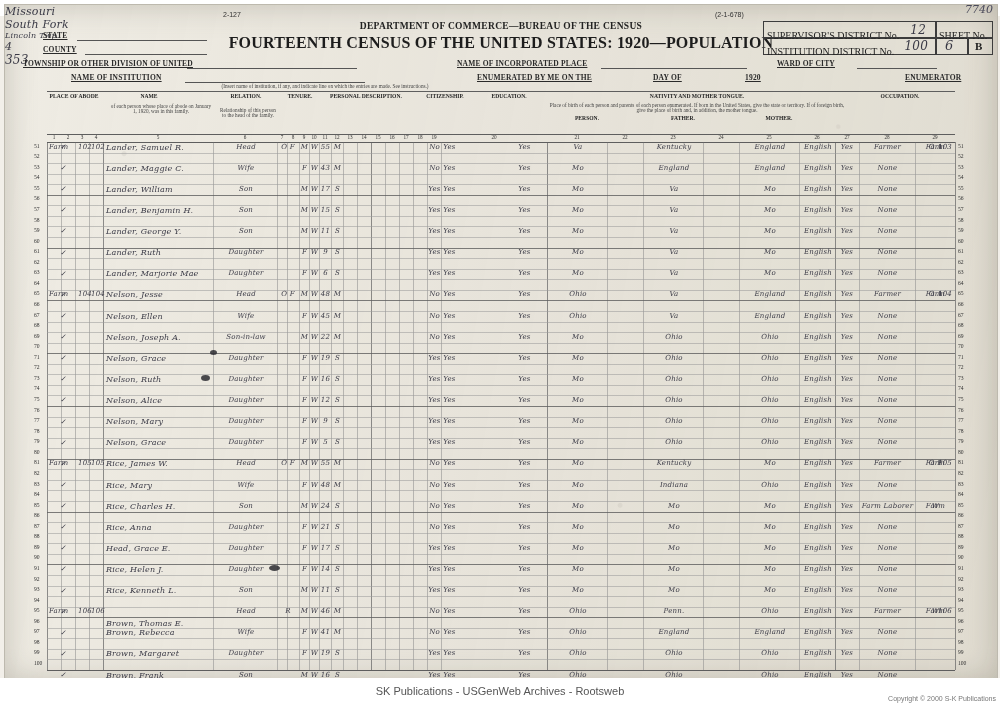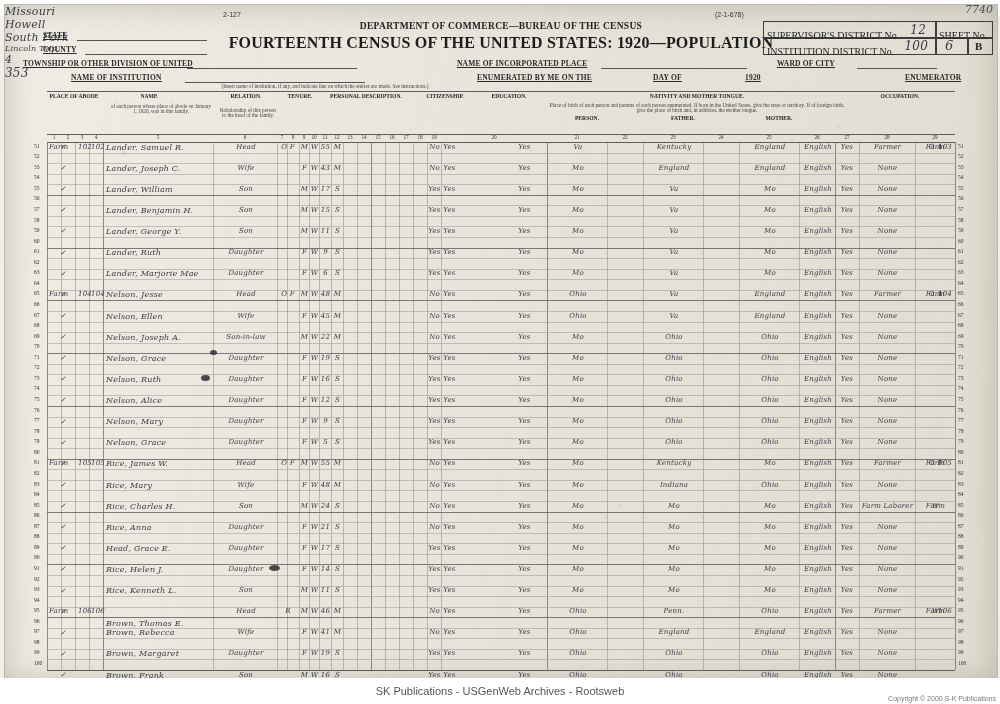--- a/index.html
+++ b/index.html
@@ -81,21 +81,20 @@
 
       <div class="title-dept">DEPARTMENT OF COMMERCE—BUREAU OF THE CENSUS</div>
       <div class="title-main">FOURTEENTH CENSUS OF THE UNITED STATES: 1920—POPULATION</div>
 
       <div class="lbl" style="left:38px;top:26px;">STATE</div>
       <div class="rule" style="left:72px;top:35px;width:130px;"></div>
       <div class="hand" style="left:80px;top:23px;font-size:11px;">Missouri</div>
 
       <div class="lbl" style="left:38px;top:40px;">COUNTY</div>
       <div class="rule" style="left:80px;top:49px;width:122px;"></div>
-      <div class="hand" style="left:88px;top:37px;font-size:11px;">Howell</div>
 
       <div class="lbl" style="left:18px;top:54px;">TOWNSHIP OR OTHER DIVISION OF UNITED</div>
       <div class="rule" style="left:182px;top:63px;width:170px;"></div>
       <div class="hand" style="left:190px;top:50px;font-size:11px;">South Fork</div>
       <div class="hand sm" style="left:258px;top:52px;">Lincoln Twp.</div>
 
       <div class="lbl" style="left:66px;top:68px;">NAME OF INSTITUTION</div>
       <div class="rule" style="left:180px;top:77px;width:180px;"></div>
       <div class="tiny" style="left:170px;top:78px;width:300px;text-align:center;">(Insert name of institution, if any, and indicate line on which the entries are made. See instructions.)</div>
 
@@ -295,21 +294,21 @@
             <div class="cellwrite hand xs" style="left: 694px; top: 0.6px; width: 58px; text-align: center;">England</div>
             <div class="cellwrite hand xs" style="left: 755px; top: 0.6px; width: 32px; text-align: center;">English</div>
             <div class="cellwrite hand xs" style="left: 789px; top: 0.6px; width: 22px; text-align: center;">Yes</div>
             <div class="cellwrite hand xs" style="left: 813px; top: 0.6px; width: 55px; text-align: center;">Farmer</div>
             <div class="cellwrite hand xs" style="left: 869px; top: 0.6px; width: 39px; text-align: center;">Farm</div>
             <div class="cellwrite hand xs" style="left: 869px; top: 0.6px; width: 39px; text-align: center;">O A</div>
             <div class="cellwrite hand xs" style="left: 888px; top: 0.6px; width: 20px; text-align: center;">103</div>
           </div>
           <div style="position: absolute; left: 0px; top: 10.56px; width: 908px; height: 10.56px;">
             <div class="cellwrite hand xs" style="left: 4px; top: 11.56px; width: 24px; text-align: center;">✓</div>
-            <div class="cellwrite hand sm" style="left: 59px; top: 11.16px;">Lander, Joseph C.</div>
+            <div class="cellwrite hand sm" style="left: 59px; top: 11.16px;">Lander, Maggie C.</div>
             <div class="cellwrite hand xs" style="left: 170px; top: 11.16px; width: 58px; text-align: center;">Wife</div>
             <div class="cellwrite hand xs" style="left: 253px; top: 11.16px; width: 9px; text-align: center;">F</div>
             <div class="cellwrite hand xs" style="left: 263px; top: 11.16px; width: 9px; text-align: center;">W</div>
             <div class="cellwrite hand xs" style="left: 273px; top: 11.16px; width: 11px; text-align: center;">43</div>
             <div class="cellwrite hand xs" style="left: 285px; top: 11.16px; width: 11px; text-align: center;">M</div>
             <div class="cellwrite hand xs" style="left: 381px; top: 11.16px; width: 13px; text-align: center;">No</div>
             <div class="cellwrite hand xs" style="left: 395px; top: 11.16px; width: 15px; text-align: center;">Yes</div>
             <div class="cellwrite hand xs" style="left: 470px; top: 11.16px; width: 15px; text-align: center;">Yes</div>
             <div class="cellwrite hand xs" style="left: 502px; top: 11.16px; width: 58px; text-align: center;">Mo</div>
             <div class="cellwrite hand xs" style="left: 598px; top: 11.16px; width: 58px; text-align: center;">England</div>

